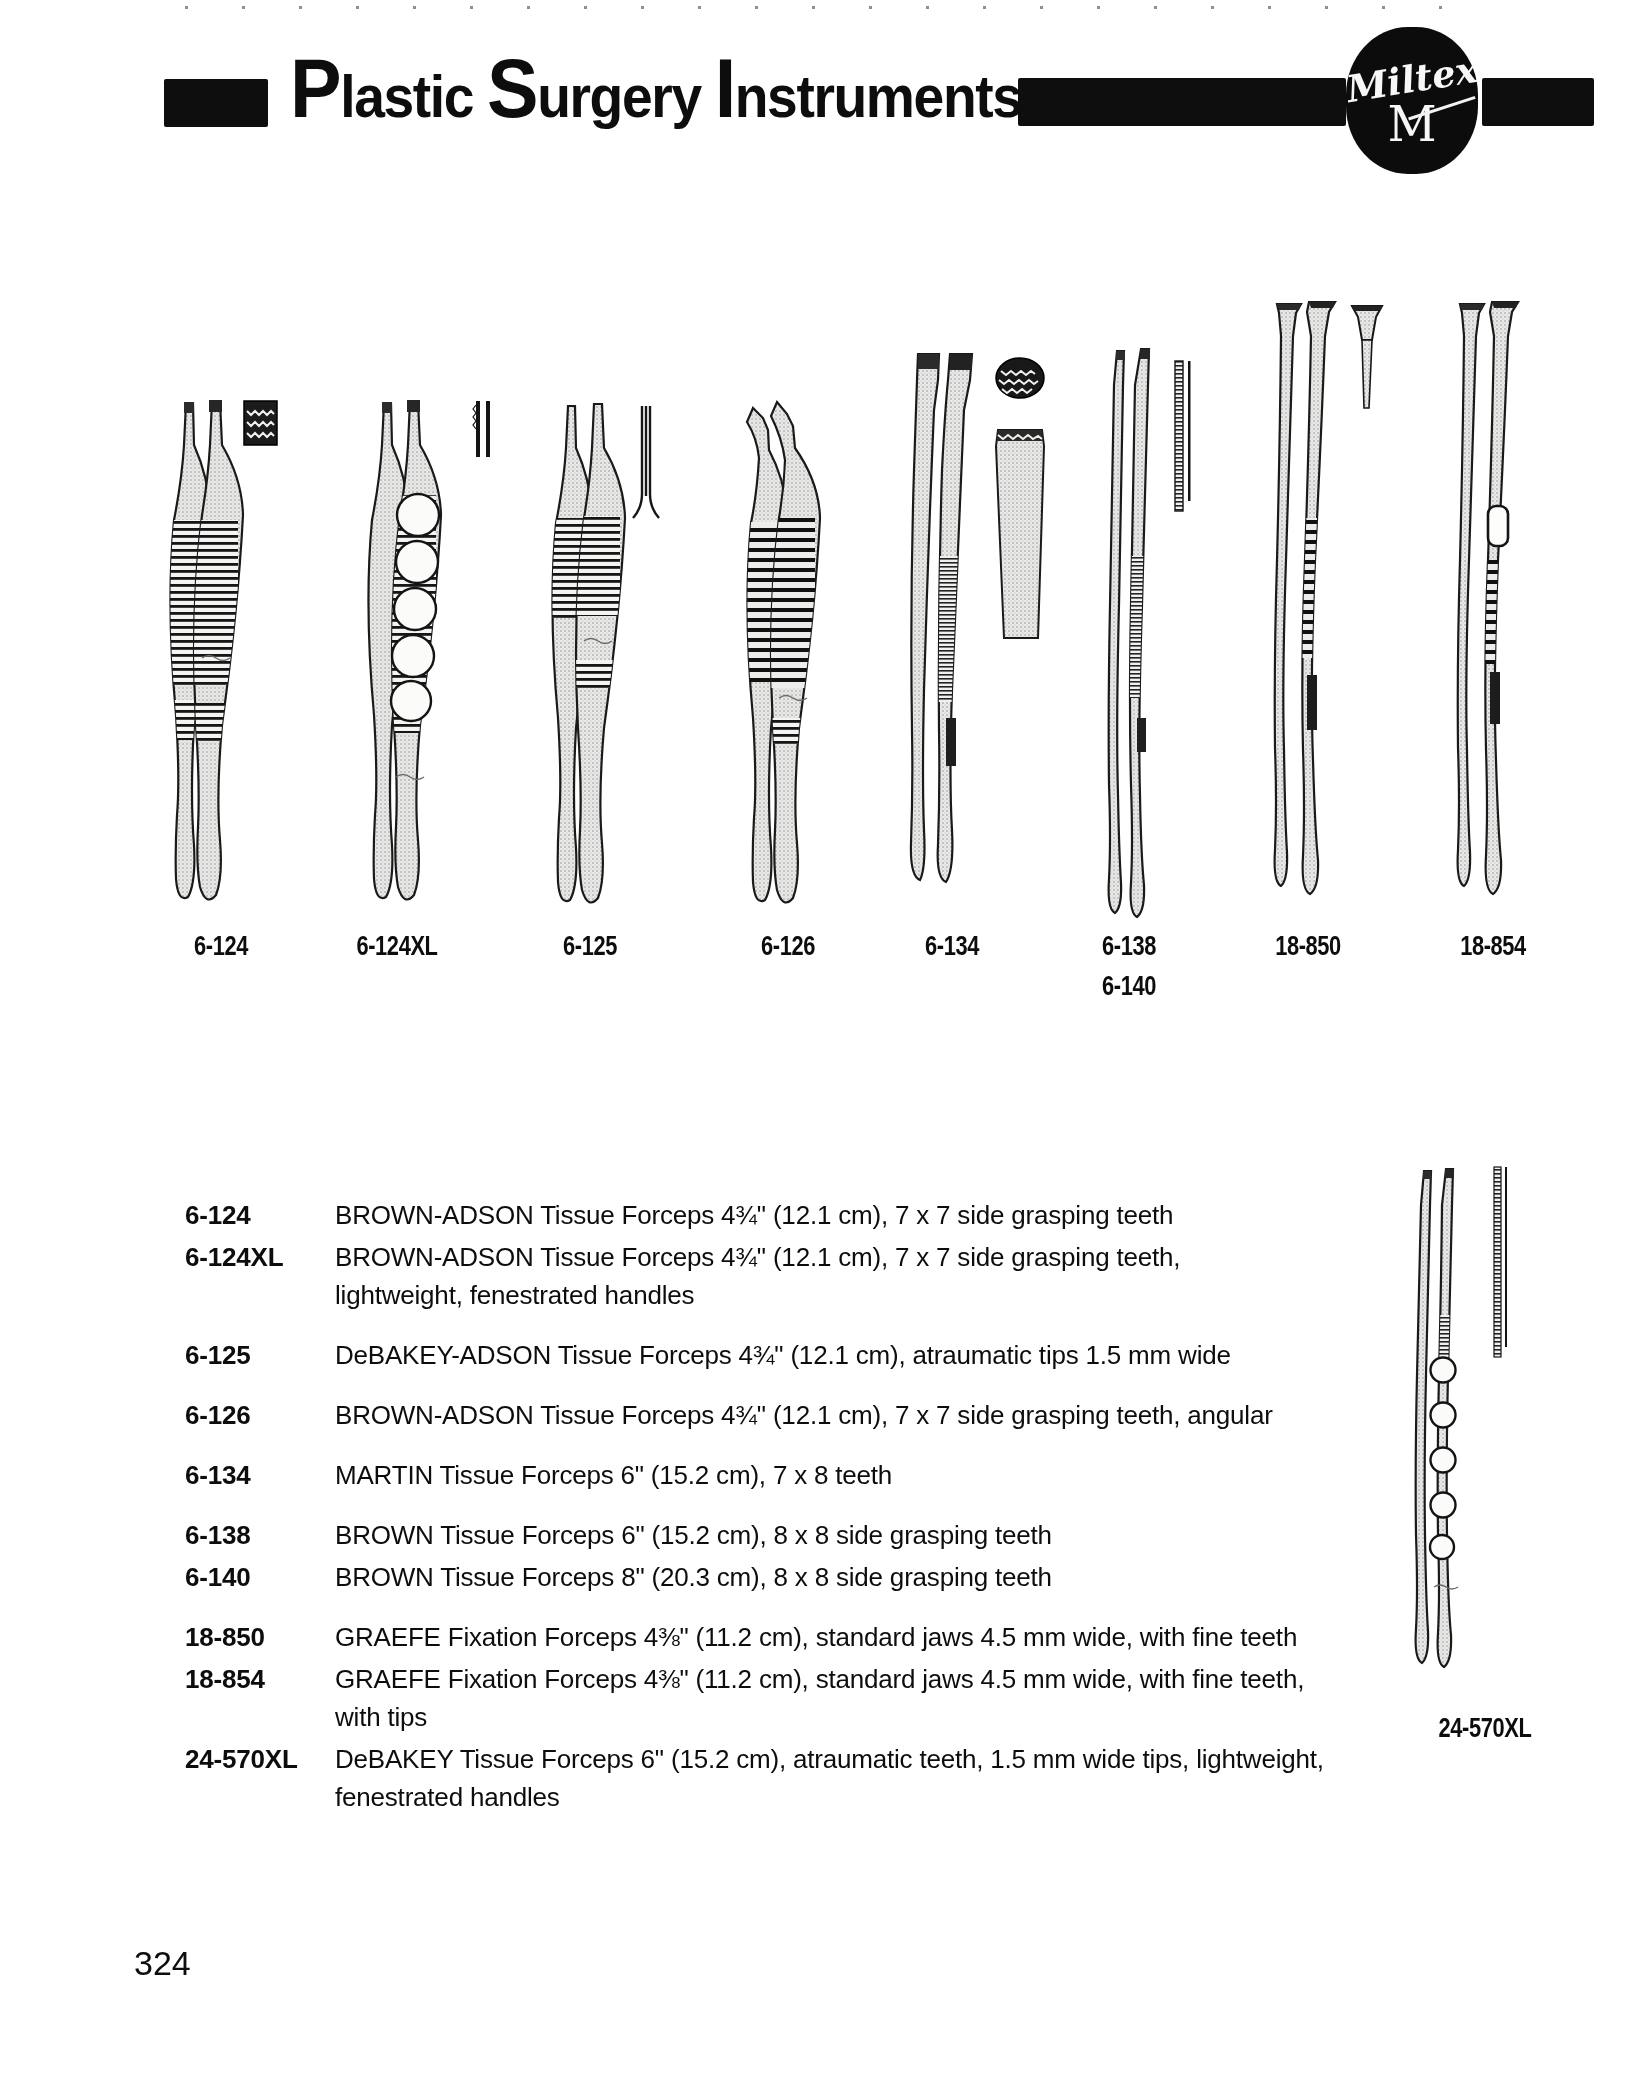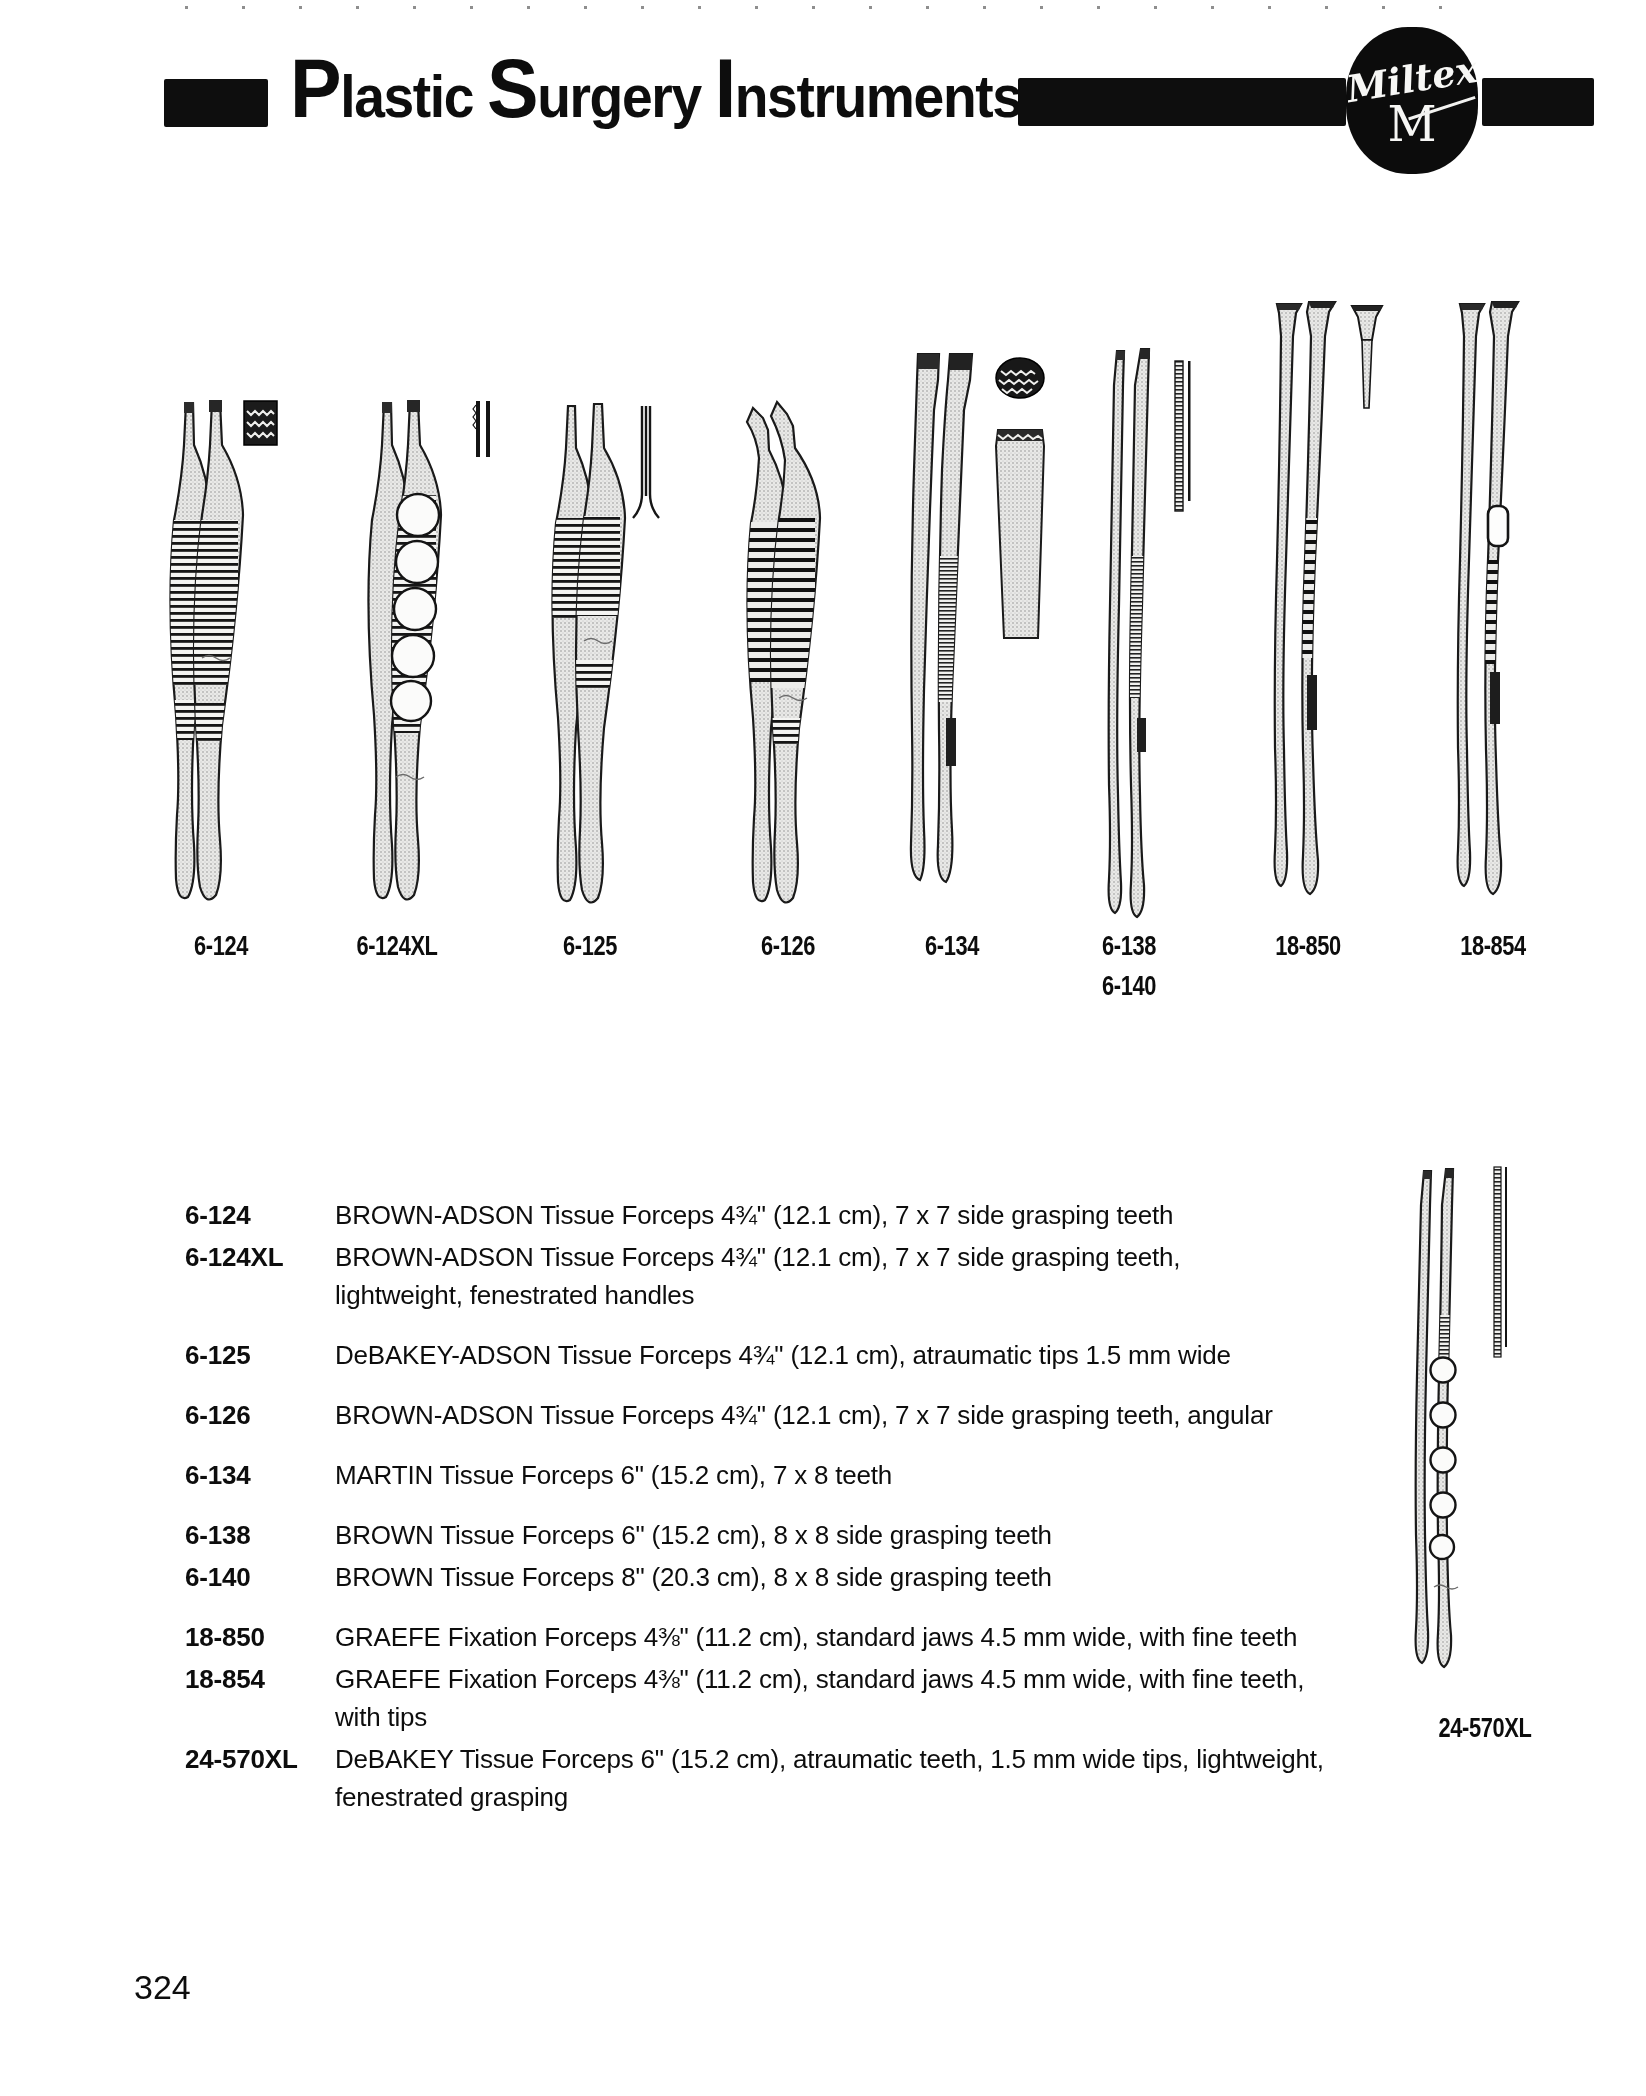--- a/index.html
+++ b/index.html
@@ -42,21 +42,21 @@
     letter-spacing:-.5px;transform:scaleX(.78);white-space:nowrap;}
 
   
   .catalog{position:absolute;left:185px;top:1196px;width:1190px;font-size:26px;
     line-height:38px;letter-spacing:-.2px;}
   .row{display:flex;margin-bottom:4px;}
   .row.gap{margin-top:22px;}
   .code{width:150px;flex:none;font-weight:700;}
   .desc{flex:1;}
 
-  .page-number{position:absolute;left:134px;top:1944px;font-size:34px;margin-top:24px;}
+  .page-number{position:absolute;left:134px;top:1944px;font-size:34px;}
 </style>
 </head>
 <body>
 
 <div id="page">
 
   <div class="specks"></div>
 
   <svg width="0" height="0" style="position:absolute" aria-hidden="true">
     <defs>
@@ -395,20 +395,20 @@
       <div class="code">18-854</div>
       <div class="desc">
         <div>GRAEFE Fixation Forceps 4⅜" (11.2 cm), standard jaws 4.5 mm wide, with fine teeth,</div>
         <div>with tips</div>
       </div>
     </div>
     <div class="row">
       <div class="code">24-570XL</div>
       <div class="desc">
         <div>DeBAKEY Tissue Forceps 6" (15.2 cm), atraumatic teeth, 1.5 mm wide tips, lightweight,</div>
-        <div>fenestrated grasping</div>
+        <div>fenestrated handles</div>
       </div>
     </div>
   </div>
 
   <div class="page-number">324</div>
 
 </div>
 
 </body></html>

